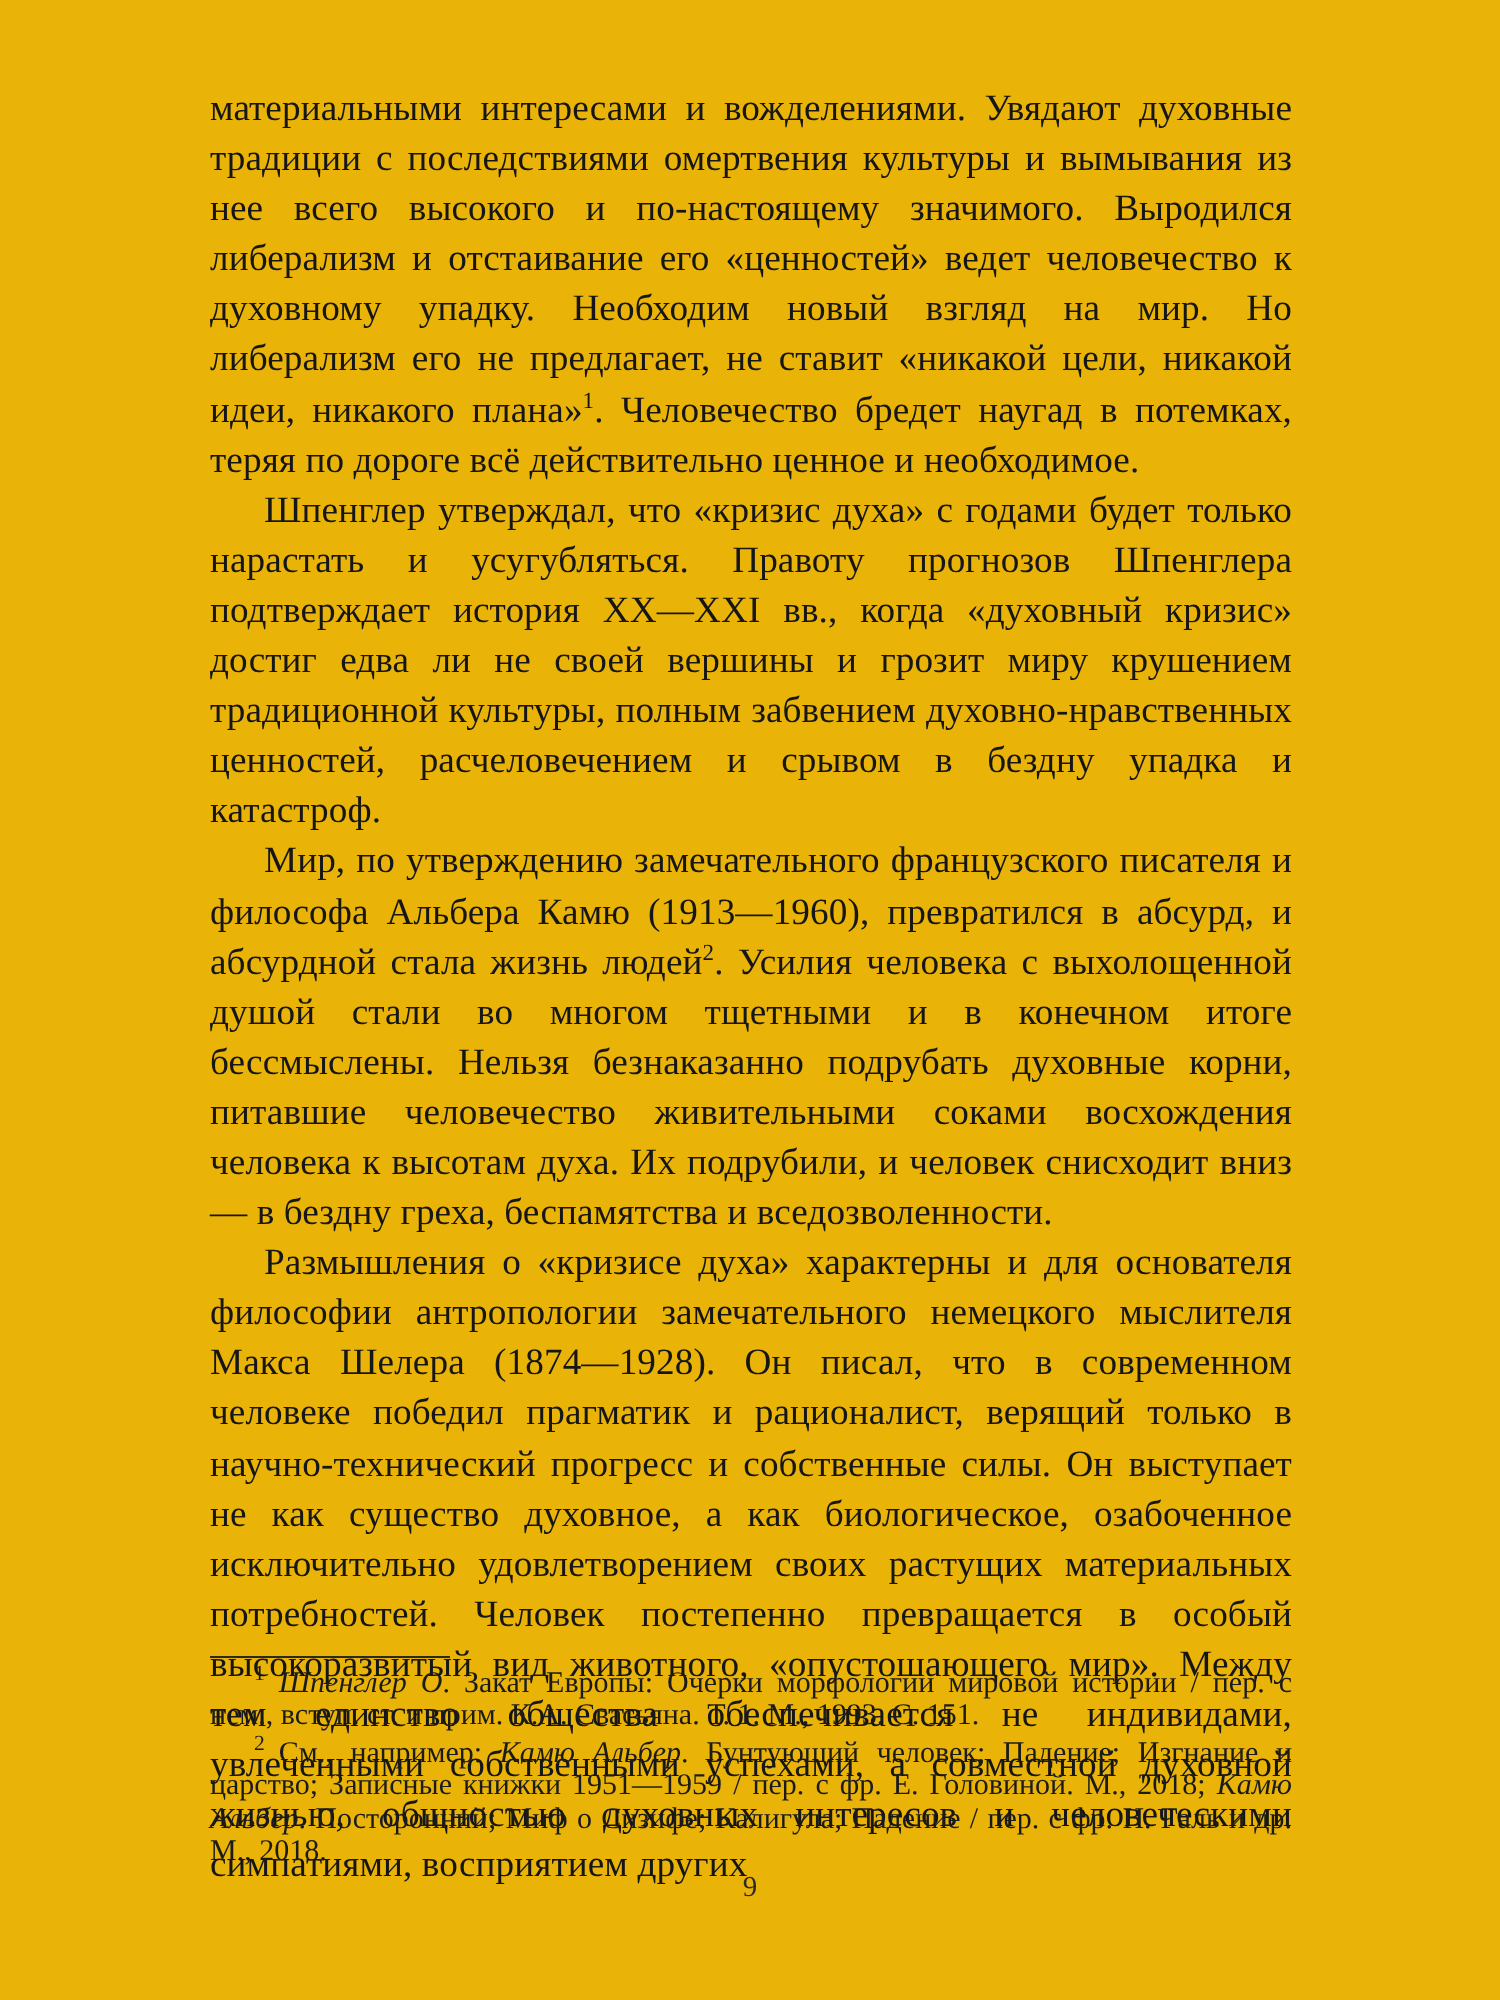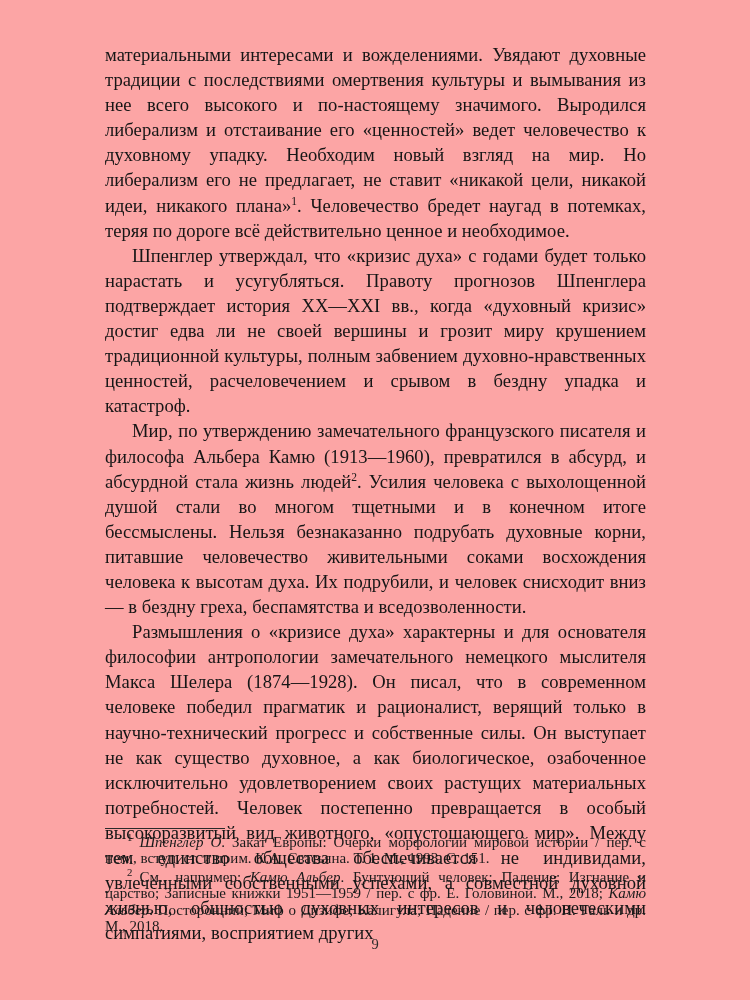--- a/index.html
+++ b/index.html
@@ -15,21 +15,21 @@
     color: #1b1b1b;
     position: relative;
   }
 
   .page {
     position: absolute;
     left: 0;
     top: 0;
     width: 750px;
     height: 1000px;
-    background: #fca5a5;
+    background: #eab308;
   }
 
   
   .text-column {
     position: absolute;
     left: 105px;
     top: 42px;
     width: 541px;
   }
 

